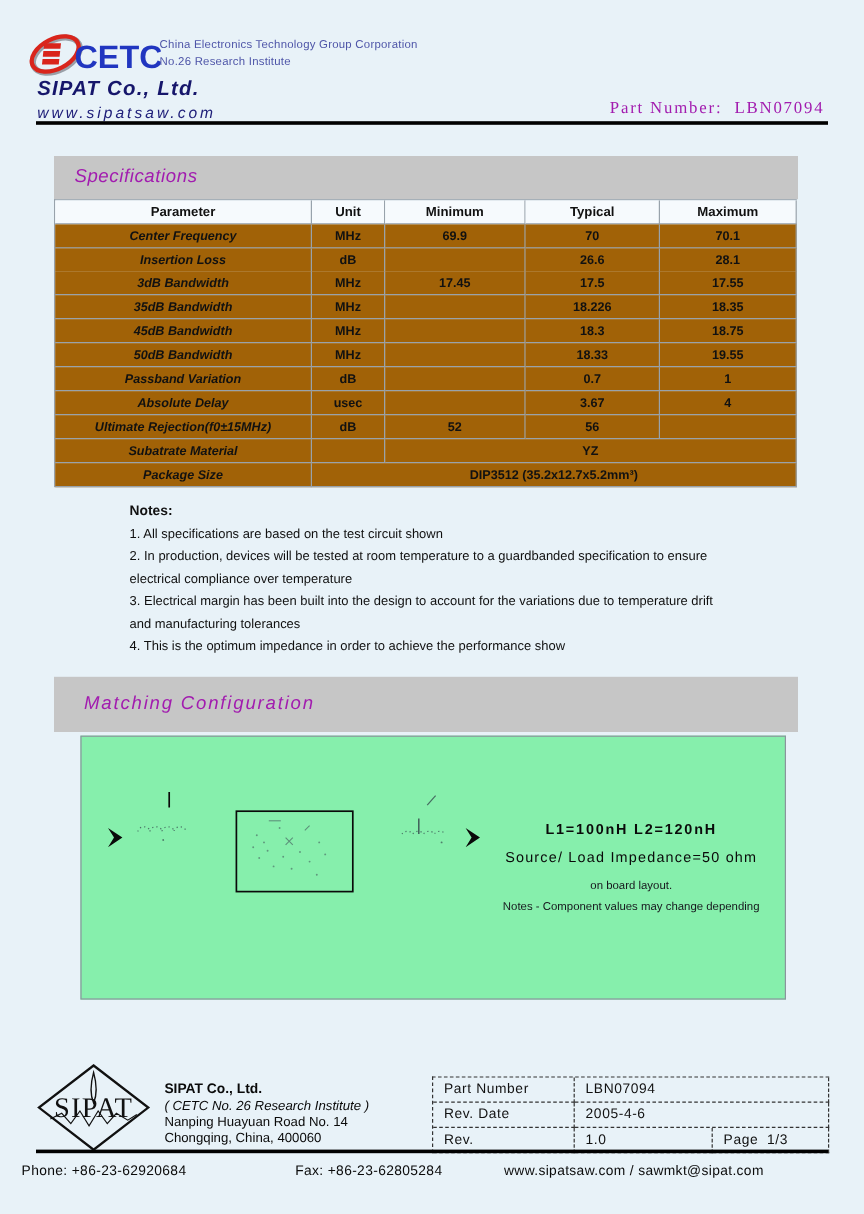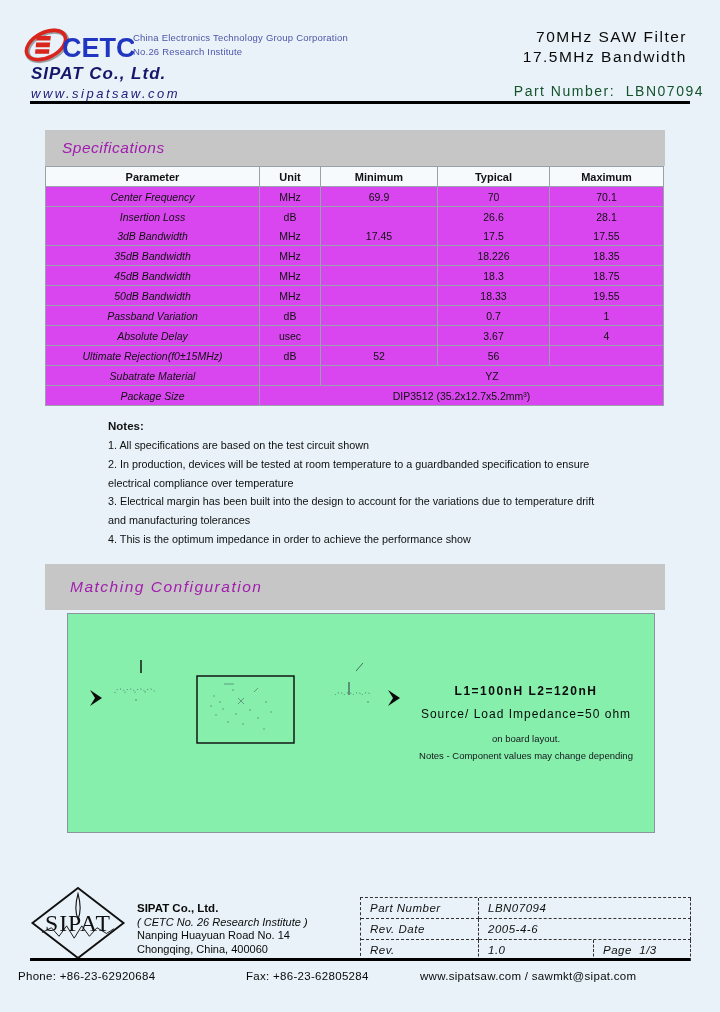--- a/index.html
+++ b/index.html
@@ -8,37 +8,37 @@
     position:relative; width:720px; height:1012px; overflow:hidden;
     background:#e8f2f8; font-family:"Liberation Sans", sans-serif; color:#111;
   }
   .abs{position:absolute;}
 
   
   .corp-lines{left:133px; top:31px; font-size:9.5px; line-height:13.5px; color:#4e55a8; letter-spacing:.2px;}
   .company-name{left:31px; top:64px; font-size:17px; font-weight:bold; font-style:italic; color:#16166b; letter-spacing:1px;}
   .website{left:31px; top:86px; font-size:13px; font-style:italic; color:#20207a; letter-spacing:2.5px;}
   .product-block{right:33px; top:27px; text-align:right; font-size:15.5px; line-height:20px; letter-spacing:1.5px; color:#0a0a0a;}
-  .part-number-line{right:16px; top:83px; font-size:14px; letter-spacing:1.5px; color:#14532d;}
+  .part-number-line{right:33px; top:83px; font-size:14px; letter-spacing:1.5px; color:#a21caf;font-family:Liberation Serif, serif;}
   .rule{background:#000;}
   .rule-top{left:30px; top:101px; width:660px; height:3px;}
 
   
   .section-bar{background:#c6c6c6; color:#a21caf; font-style:italic;}
   .spec-bar{left:45px; top:130px; width:620px; height:36px; line-height:36px; font-size:15.5px; padding-left:0;}
   .spec-bar .bar-label{margin-left:17px; letter-spacing:.5px;}
   .match-bar{left:45px; top:564px; width:620px; height:46px; line-height:46px; font-size:15.5px;}
   .match-bar .bar-label{margin-left:25px; letter-spacing:1.5px;}
 
   
   .spec-table-wrap{left:45px; top:166px;}
   #spec-table{border-collapse:separate; border-spacing:0; table-layout:fixed; width:618px;
     border-top:1px solid #98a2ab; border-left:1px solid #98a2ab; font-size:10.5px;}
   #spec-table th{background:#f6fafd; font-weight:bold; font-size:11px; height:19px;}
-  #spec-table td{background:#d946ef; height:19px;}
+  #spec-table td{background:#a16207; height:19px;font-weight:bold;}
   #spec-table th, #spec-table td{
     border-right:1px solid #98a2ab; border-bottom:1px solid #98a2ab;
     text-align:center; vertical-align:middle; padding:0 2px; overflow:hidden; white-space:nowrap;}
   #spec-table tr.no-bb td{border-bottom:none;}
   #spec-table td.param{font-style:italic;}
 
   
   .notes{left:108px; top:420px; width:560px;}
   .notes-title{font-size:11.5px; font-weight:bold; margin-bottom:4px;}
   .note-line{font-size:10.8px; line-height:18.8px; color:#101010;}
@@ -49,21 +49,21 @@
   .mt-l{font-size:12px; font-weight:bold; letter-spacing:1.5px; margin-bottom:9px;}
   .mt-imp{font-size:12px; letter-spacing:1px; margin-bottom:9px;}
   .mt-note{font-size:9.5px; line-height:17px; color:#16161c;}
 
   
   .footer-address{left:137px; top:902px; font-size:11px; line-height:13.5px; color:#0a0a0a;}
   .footer-address .fa-company{font-weight:bold; font-size:11.5px;}
   .footer-address .fa-inst{font-style:italic;}
   .footer-table-wrap{left:360px; top:897px;}
   #footer-table{border-collapse:separate; border-spacing:0; table-layout:fixed; width:330px;
-    border-top:1px dashed #333; border-left:1px dashed #333; font-size:11.5px;font-style:italic;}
+    border-top:1px dashed #333; border-left:1px dashed #333; font-size:11.5px;}
   #footer-table td{border-right:1px dashed #333; border-bottom:1px dashed #333;
     height:20px; padding:0 0 0 9px; vertical-align:middle; white-space:nowrap; letter-spacing:.5px;}
   .rule-bottom{left:30px; top:958px; width:660px; height:3px;}
   .contact-line{left:0; top:970px; width:720px; font-size:11.5px; color:#0a0a0a;}
   .contact-line span{position:absolute; white-space:nowrap; letter-spacing:.3px;}
 </style>
 </head>
 <body>
 
 <div class="page">
@@ -80,24 +80,20 @@
   </svg>
 
   <div class="abs corp-lines">
     <div>China Electronics Technology Group Corporation</div>
     <div>No.26 Research Institute</div>
   </div>
 
   <div class="abs company-name">SIPAT  Co.,  Ltd.</div>
   <div class="abs website">www.sipatsaw.com</div>
 
-  <div class="abs product-block">
-    <div>70MHz SAW Filter</div>
-    <div>17.5MHz Bandwidth</div>
-  </div>
 
   <div class="abs part-number-line">
     <span>Part Number:</span>&nbsp;&nbsp;<span>LBN07094</span>
   </div>
 
   <div class="abs rule rule-top"></div>
 
   <div class="abs section-bar spec-bar">
     <span class="bar-label">Specifications</span>
   </div>

